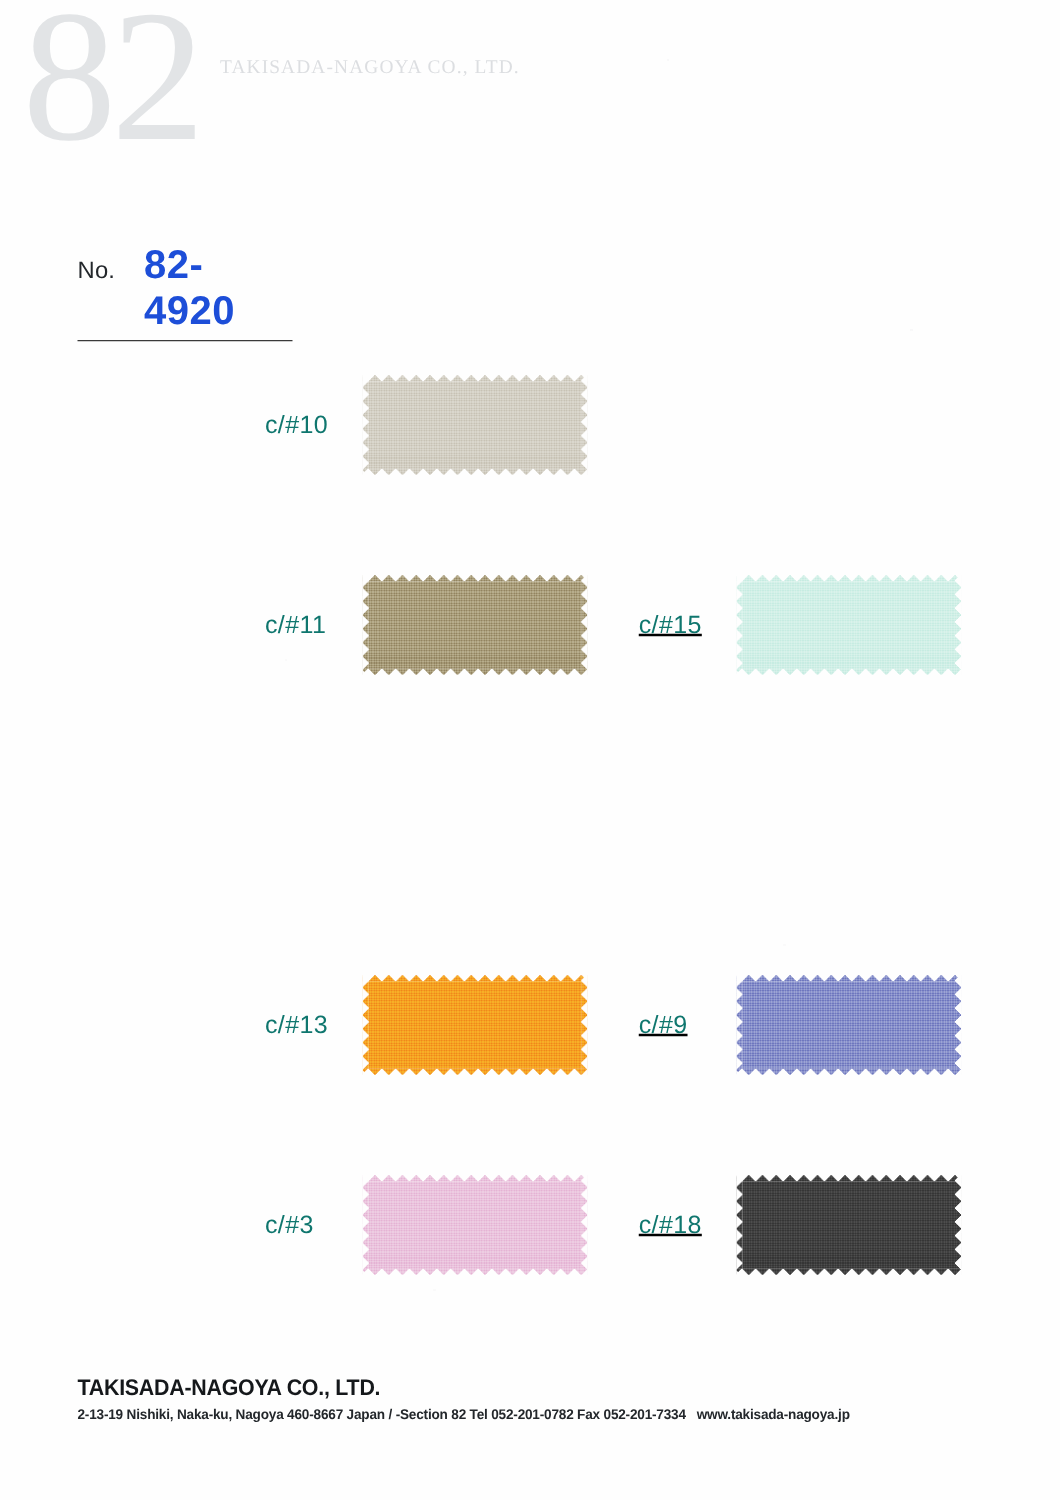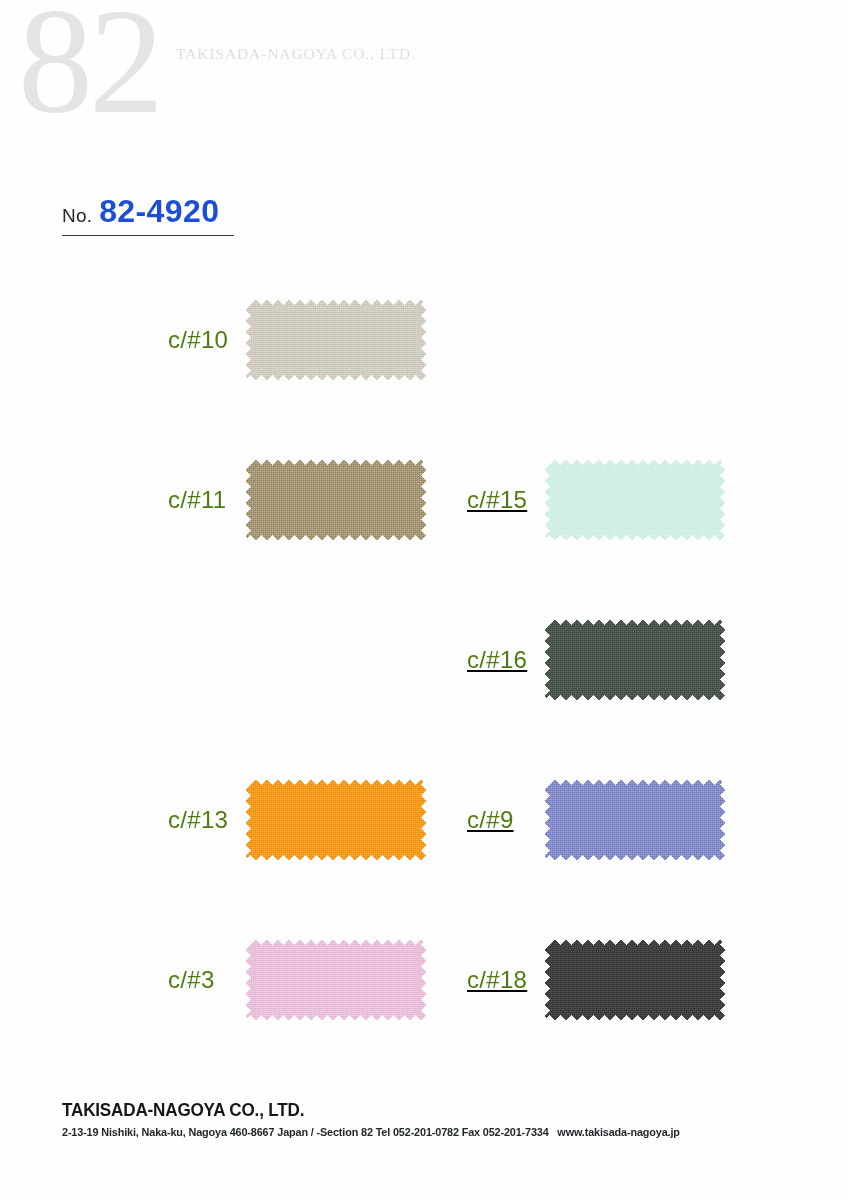--- a/index.html
+++ b/index.html
@@ -60,21 +60,21 @@
 
   .doc-number {
     position: absolute;
     left: 62px;
     top: 193px;
     width: 172px;
     border-bottom: 1.6px solid #3a3a3a;
     padding-bottom: 5px;
     display: flex;
     align-items: baseline;
-    gap: 7px;
+    gap: 23px;
   }
   .doc-number .no-prefix {
     font-size: 19px;
     color: #23272b;
     letter-spacing: .2px;
   }
   .doc-number .no-value {
     font-size: 32px;
     font-weight: bold;
     letter-spacing: .4px;
@@ -95,25 +95,26 @@
   .swatch-cell {
     position: absolute;
     top: 0;
     display: flex;
     align-items: center;
   }
   .swatch-cell.col-left  { left: 168px; }
   .swatch-cell.col-right { left: 467px; text-decoration: underline; }
 
   .swatch-label {
-    font-size: 24px;
-    color: #4d7c0f;
+    font-size: 20px;
+    color: #0f766e;
     letter-spacing: .3px;
     width: 78px;
     white-space: nowrap;
+    margin-left: 44px;
   }
 
   .swatch-chip-wrap {
     position: relative;
     width: 180px;
     height: 80px;
     margin-left: 0;
   }
   .swatch-chip {
     position: absolute;
@@ -226,29 +227,20 @@
           <div class="swatch-label">c/#15</div>
           <div class="swatch-chip-wrap">
             <div class="swatch-chip" style="background-color: rgb(204, 238, 228);">
               <span class="swatch-chip-side left"></span>
               <span class="swatch-chip-side right"></span>
             </div>
           </div>
         </div>
       </div>
       <div class="swatch-row">
-        <div class="swatch-cell col-right">
-          <div class="swatch-label">c/#16</div>
-          <div class="swatch-chip-wrap">
-            <div class="swatch-chip" style="background-color: rgb(69, 79, 72);">
-              <span class="swatch-chip-side left"></span>
-              <span class="swatch-chip-side right"></span>
-            </div>
-          </div>
-        </div>
       </div>
       <div class="swatch-row">
         <div class="swatch-cell col-left">
           <div class="swatch-label">c/#13</div>
           <div class="swatch-chip-wrap">
             <div class="swatch-chip" style="background-color: rgb(243, 146, 30);">
               <span class="swatch-chip-side left"></span>
               <span class="swatch-chip-side right"></span>
             </div>
           </div>

